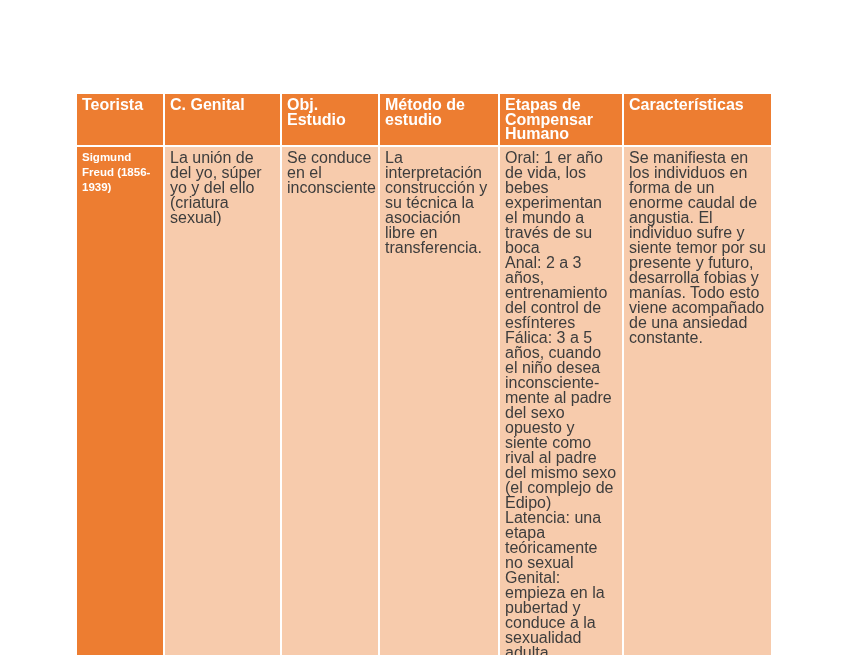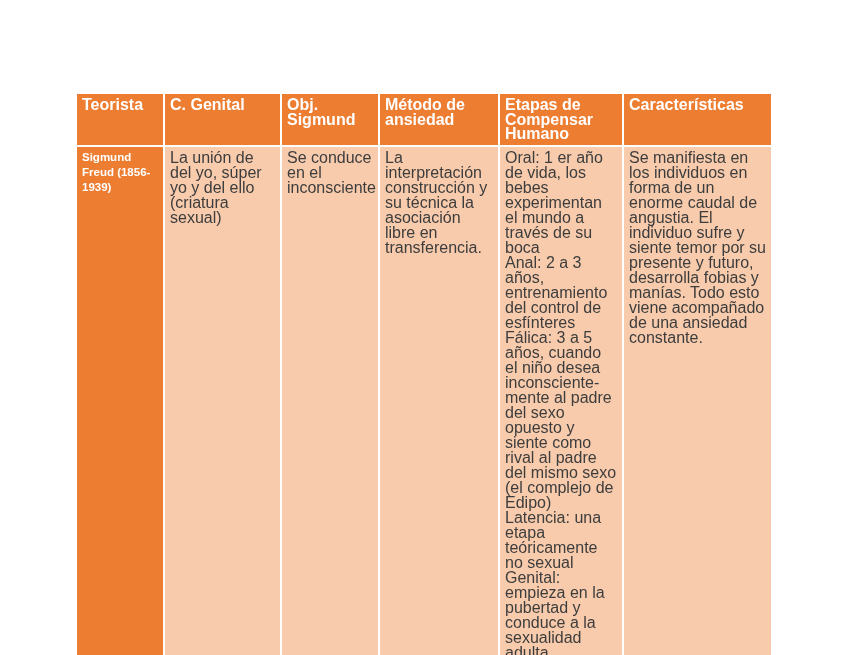--- a/index.html
+++ b/index.html
@@ -75,23 +75,23 @@
         <col class="c2">
         <col class="c3">
         <col class="c4">
         <col class="c5">
         <col class="c6">
     </colgroup>
     <thead>
       <tr>
         <th>Teorista</th>
         <th>C. Genital</th>
-        <th>Obj. Sigmund</th>
+        <th>Obj. Estudio</th>
         <th>Método de
-ansiedad</th>
+estudio</th>
         <th>Etapas de
 Compensar
 Humano</th>
         <th>Características</th>
       </tr>
     </thead>
     <tbody>
       <tr class="band-a">
         <th class="row-head">Sigmund Freud (1856-1939)</th>
         <td>La unión de del yo, súper yo y del ello (criatura sexual)</td>

